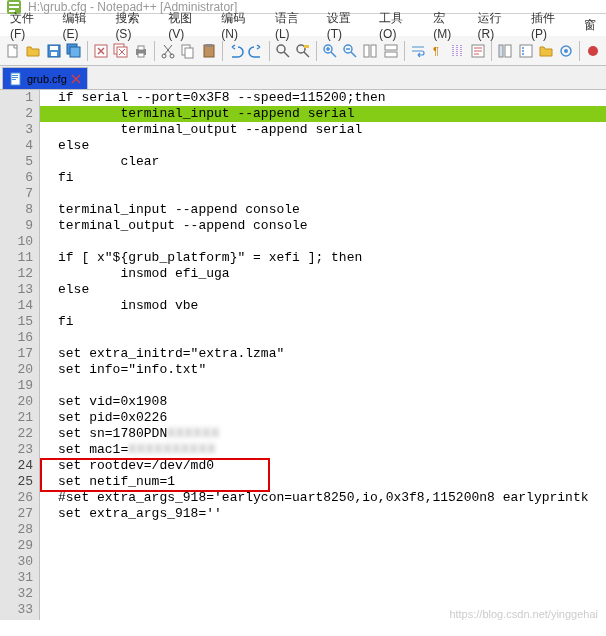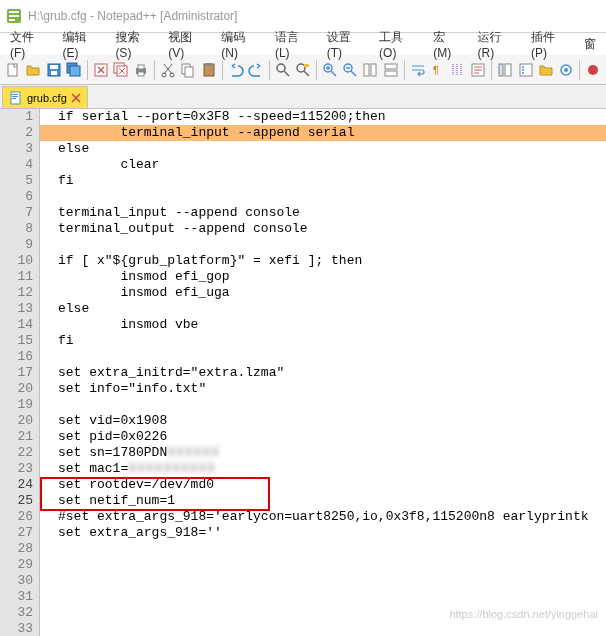--- a/index.html
+++ b/index.html
@@ -1,35 +1,35 @@
 <!DOCTYPE html>
 <html><head>
 <meta charset="utf-8">
 <style>
   * { margin: 0; padding: 0; box-sizing: border-box; }
   body { font-family: "Microsoft YaHei", SimSun, sans-serif; font-size: 12px; background: #fff; width: 606px; height: 636px; overflow: hidden; }
-  .titlebar { height: 33px; background: #fff; border-bottom: 1px solid #d0d0d0; display: flex; align-items: center; padding: 0 6px; }
+  .titlebar { height: 14px; background: #fff; border-bottom: 1px solid #d0d0d0; display: flex; align-items: center; padding: 0 6px; }
   .titlebar .icon { width: 16px; height: 16px; margin-right: 6px; display: inline-block; }
   .titlebar .title { color: #999; font-size: 12px; }
   .menubar { height: 22px; display: flex; align-items: center; padding: 0 4px; gap: 6px; font-size: 12px; color: #333; }
   .menubar .menu-item { padding: 2px 6px; cursor: default; }
   .toolbar { height: 30px; display: flex; align-items: center; padding: 2px 4px; gap: 2px; border-bottom: 1px solid #c0c0c0; background: #f5f5f5; }
   .toolbar .tb-btn { width: 22px; height: 22px; display: flex; align-items: center; justify-content: center; border-radius: 2px; }
   .toolbar .sep { width: 1px; height: 20px; background: #c0c0c0; margin: 0 2px; }
   .tabbar { height: 24px; background: #f0f0f0; border-bottom: 1px solid #c0c0c0; display: flex; align-items: flex-end; padding-left: 2px; }
-  .tab { height: 22px; background: #fde047; border: 1px solid #c0c0c0; border-bottom: none; padding: 2px 6px; display: flex; align-items: center; gap: 4px; font-size: 11px; }
+  .tab { height: 22px; background: #1d4ed8; border: 1px solid #c0c0c0; border-bottom: none; padding: 2px 6px; display: flex; align-items: center; gap: 4px; font-size: 11px; }
   .tab .file-icon { width: 14px; height: 14px; }
   .tab .close-icon { width: 10px; height: 10px; }
   .editor { display: flex; height: calc(636px - 30px - 22px - 30px - 24px); overflow: hidden; font-family: Consolas, "Courier New", monospace; font-size: 13px; }
   .gutter { width: 40px; background: #e4e4e4; color: #808080; text-align: right; padding-right: 6px; border-right: 1px solid #c0c0c0; }
   .gutter .ln { height: 16px; line-height: 16px; position: relative; }
   .gutter .ln.red-box { color: #444; }
   .code { flex: 1; position: relative; }
   .code .line { height: 16px; line-height: 16px; white-space: pre; padding-left: 18px; color: #000; position: relative; }
-  .code .line.current { background: #fdba74; }
+  .code .line.current { background: #84cc16; }
   .red-annot { position: absolute; border: 2px solid #d00; pointer-events: none; left: 0; width: 230px; top: 368px; height: 34px; z-index: 5; }
   .watermark { position: absolute; right: 8px; bottom: 16px; color: #ccc; font-size: 11px; font-family: sans-serif; }
   .blur { color: transparent; text-shadow: 0 0 5px rgba(0,0,0,0.45); letter-spacing: 1px; }
   svg { display: block; }
 </style>
 </head>
 <body>
 
 <div class="titlebar">
   <span class="icon">
@@ -282,29 +282,29 @@
       <div class="ln">29</div>
       <div class="ln">30</div>
       <div class="ln">31</div>
       <div class="ln">32</div>
       <div class="ln">33</div>
     </div>
   <div class="code" id="code">
     <div class="red-annot"></div>
   <div class="line">if serial --port=0x3F8 --speed=115200;then</div>
       <div class="line current">        terminal_input --append serial</div>
+      <div class="line">        terminal_output --append serial</div>
       <div class="line">else</div>
       <div class="line">        clear</div>
       <div class="line">fi</div>
       <div class="line"></div>
       <div class="line">terminal_input --append console</div>
       <div class="line">terminal_output --append console</div>
       <div class="line"></div>
       <div class="line">if [ x"${grub_platform}" = xefi ]; then</div>
-      <div class="line">        insmod efi_gop</div>
       <div class="line">        insmod efi_uga</div>
       <div class="line">else</div>
       <div class="line">        insmod vbe</div>
       <div class="line">fi</div>
       <div class="line"></div>
       <div class="line">set extra_initrd="extra.lzma"</div>
       <div class="line">set info="info.txt"</div>
       <div class="line"></div>
       <div class="line">set vid=0x1908</div>
       <div class="line">set pid=0x0226</div>

